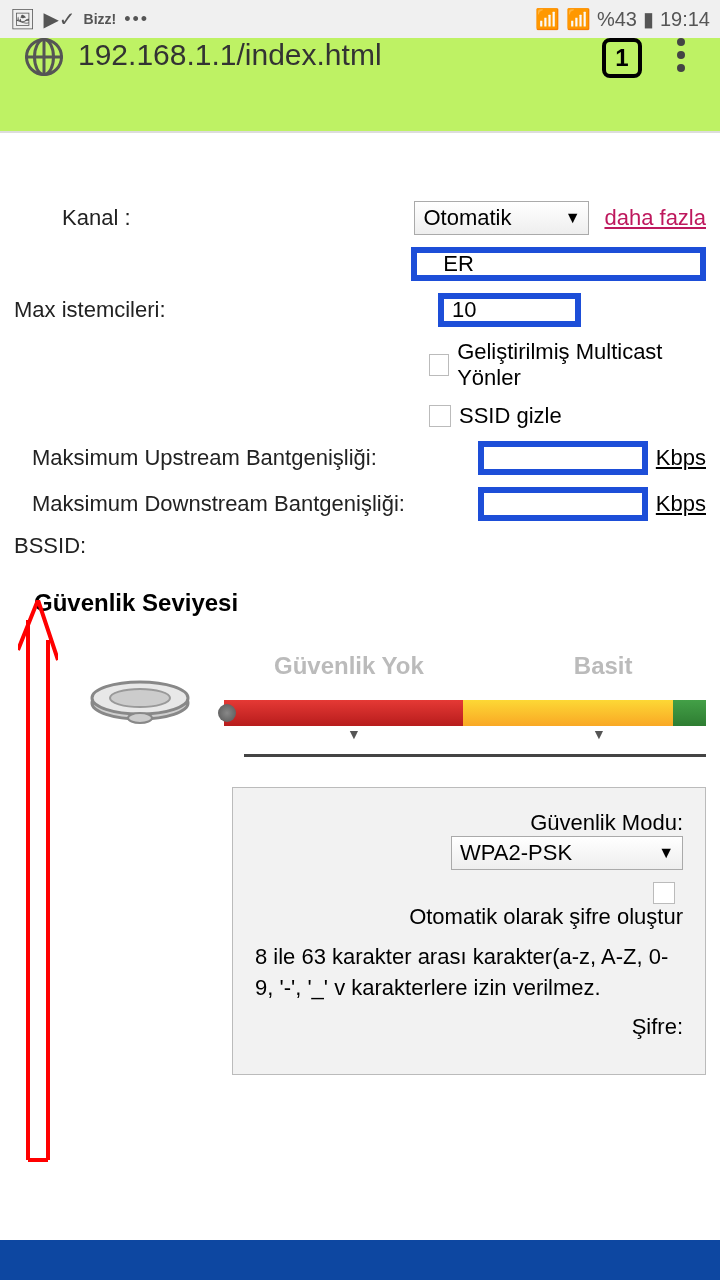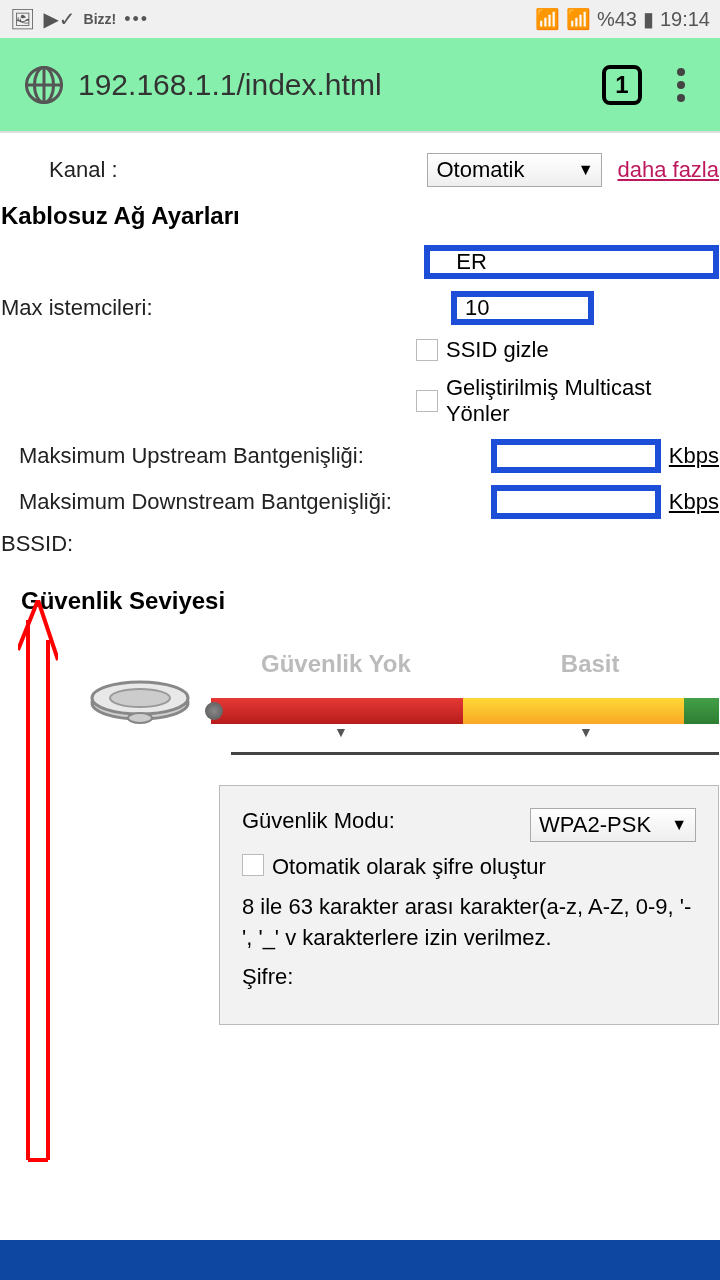--- a/index.html
+++ b/index.html
@@ -3,31 +3,31 @@
   <meta charset="utf-8">
   <style>
     * { margin: 0; padding: 0; box-sizing: border-box; font-family: Arial, sans-serif; }
     body { width: 720px; height: 1280px; background: #fff; overflow: hidden; position: relative; }
     
     .status-bar { height: 38px; background: #f0f0f0; display: flex; align-items: center; padding: 0 10px; font-size: 18px; color: #555; }
     .status-left { display: flex; align-items: center; gap: 8px; }
     .status-right { margin-left: auto; display: flex; align-items: center; gap: 6px; font-size: 20px; }
     .status-icon { font-size: 20px; }
     
-    .browser-bar { height: 95px; background: #86efac; display: flex; align-items: center; padding: 0 25px; border-bottom: 2px solid #ddd; }
+    .browser-bar { height: 95px; background: #bef264; display: flex; padding: 0 25px; border-bottom: 2px solid #ddd; }
     .globe { width: 38px; height: 38px; border: 3px solid #555; border-radius: 50%; position: relative; margin-right: 15px; }
     .globe::before { content: ''; position: absolute; left: 50%; top: -3px; bottom: -3px; width: 3px; background: #555; transform: translateX(-50%); }
     .globe::after { content: ''; position: absolute; top: 50%; left: -3px; right: -3px; height: 3px; background: #555; transform: translateY(-50%); }
     .globe .ellipse { position: absolute; left: 50%; top: -3px; bottom: -3px; width: 22px; border: 3px solid #555; border-radius: 50%; transform: translateX(-50%); }
     .url { font-size: 30px; color: #333; flex: 1; }
     .tab-count { width: 40px; height: 40px; border: 4px solid #000; border-radius: 8px; display: flex; align-items: center; justify-content: center; font-size: 24px; font-weight: bold; margin-right: 25px; }
     .menu-dots { display: flex; flex-direction: column; gap: 5px; padding: 0 10px; }
     .menu-dots span { width: 8px; height: 8px; background: #444; border-radius: 50%; }
     
-    .content { padding: 20px 1px; font-size: 22px; }
+    .content { padding: 20px 14px; font-size: 22px; margin-top: 48px; }
     .row { display: flex; align-items: center; margin-bottom: 12px; }
     .label { color: #222; }
     .select-wrap { display: flex; align-items: center; background: linear-gradient(#fff, #eee); border: 1px solid #aaa; padding: 4px 8px; height: 34px; }
     .select-wrap .caret { margin-left: 12px; font-size: 16px; }
     .link { color: #be185d; text-decoration: underline; margin-left: 15px; }
     
     .section-title { font-size: 24px; font-weight: bold; margin: 15px 0; }
     
     .input-text { border: 6px solid #1d4ed8; padding: 4px 8px; font-size: 22px; height: 34px; background: #fff; }
     .checkbox { width: 22px; height: 22px; border: 1px solid #bbb; background: #fff; margin-right: 8px; }
@@ -43,21 +43,21 @@
     .security-bar-wrap { margin-left: 210px; position: relative; }
     .security-bar { height: 26px; display: flex; border-radius: 2px; position: relative; }
     .bar-knob { position: absolute; left: -6px; top: 50%; transform: translateY(-50%); width: 18px; height: 18px; background: radial-gradient(#888, #555); border-radius: 50%; }
     .bar-red { background: linear-gradient(#e53935, #b71c1c); width: 255px; }
     .bar-yellow { background: linear-gradient(#fdd835, #f9a825); width: 225px; }
     .bar-green { background: linear-gradient(#43a047, #2e7d32); width: 35px; }
     .tick { position: absolute; top: 26px; font-size: 14px; color: #555; transform: translateX(-50%); }
     .divider { margin-left: 230px; height: 3px; background: #444; margin-top: 28px; }
     
     .security-box { margin-left: 218px; margin-top: 30px; border: 1px solid #bbb; background: #f2f2f2; padding: 22px; }
-    .sbox-row { display: flex; align-items: flex-start; margin-bottom: 12px; font-size: 22px; }
+    .sbox-row { display: flex; align-items: flex-end; margin-bottom: 12px; font-size: 22px; flex-direction: column; }
     .sbox-text { font-size: 22px; margin: 10px 0; line-height: 1.4; }
     
     .arrow { position: absolute; left: 18px; top: 600px; }
     .footer { position: absolute; bottom: 0; left: 0; right: 0; height: 40px; background: #0d47a1; }
   </style>
 </head>
 <body>
 
 <div class="status-bar">
   <div class="status-left">
@@ -95,39 +95,38 @@
     <span class="label" style="margin-left:48px;">Kanal :</span>
     <div style="margin-left:auto;display:flex;align-items:center;">
       <div class="select-wrap" style="width:175px;">
         <span>Otomatik</span>
         <span class="caret" style="margin-left:auto;">▼</span>
       </div>
       <a class="link">daha fazla</a>
     </div>
   </div>
 
-  <div class="section-title">Kablosuz Ağ Ayarları</div>
 
   <div class="row">
     <input class="input-text" style="margin-left: auto; width: 295px;" value="   ER">
   </div>
 
   <div class="row">
     <span class="label">Max istemcileri:</span>
     <input class="input-text" style="margin-left: auto; margin-right: 125px; width: 143px;" value="10">
   </div>
 
   <div class="row" style="margin-left:415px;">
     <div class="checkbox"></div>
-    <span>SSID gizle</span>
+    <span>Geliştirilmiş Multicast Yönler</span>
   </div>
 
   <div class="row" style="margin-left:415px;">
     <div class="checkbox"></div>
-    <span>Geliştirilmiş Multicast Yönler</span>
+    <span>SSID gizle</span>
   </div>
 
   <div class="row">
     <span class="label" style="margin-left:18px;">Maksimum Upstream Bantgenişliği:</span>
     <input class="input-text" style="margin-left: auto; width: 170px;">
     <span class="unit">Kbps</span>
   </div>
 
   <div class="row">
     <span class="label" style="margin-left:18px;">Maksimum Downstream Bantgenişliği:</span>
@@ -164,21 +163,21 @@
         <div class="bar-green"></div>
       </div>
       <span class="tick" style="left:130px;">▼</span>
       <span class="tick" style="left:375px;">▼</span>
     </div>
     <div class="divider"></div>
 
     <div class="security-box">
       <div class="sbox-row">
         <span>Güvenlik Modu:</span>
-        <div class="select-wrap" style="margin-left:auto;width:166px;">
+        <div class="select-wrap" style="margin-left:auto;width:232px;">
           <span>WPA2-PSK</span>
           <span class="caret" style="margin-left:auto;">▼</span>
         </div>
       </div>
       <div class="sbox-row">
         <div class="checkbox"></div>
         <span>Otomatik olarak şifre oluştur</span>
       </div>
       <div class="sbox-text">8 ile 63 karakter arası karakter(a-z, A-Z, 0-9, '-', '_' v karakterlere izin verilmez.</div>
       <div class="sbox-row">

